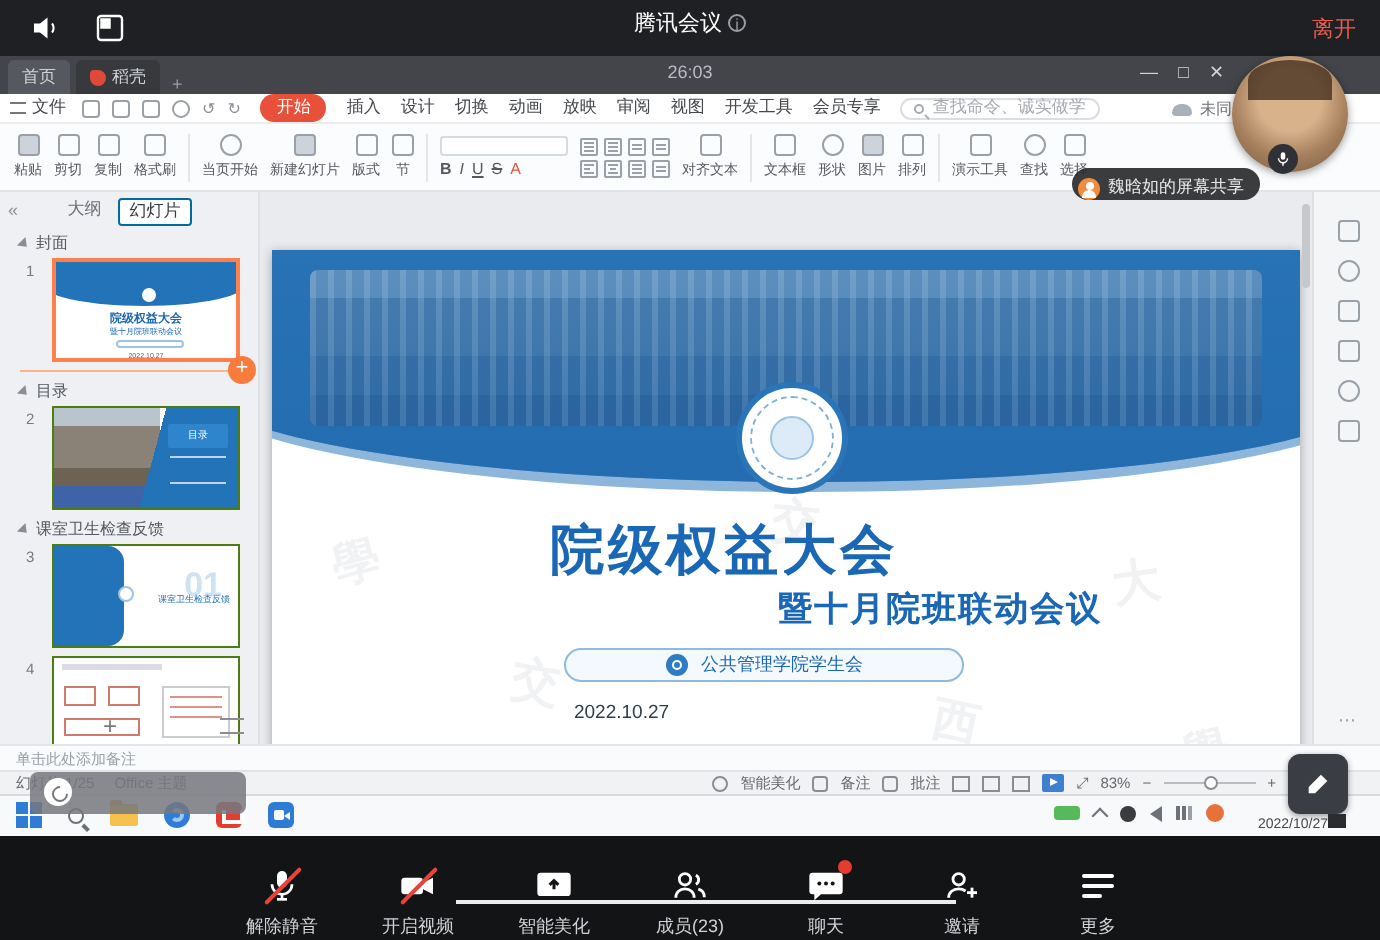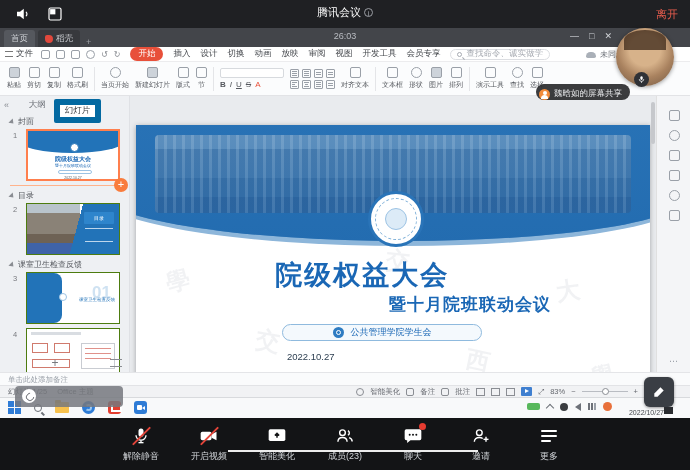--- a/index.html
+++ b/index.html
@@ -56,21 +56,21 @@
   .align-cluster { display:flex; flex-direction:column; gap:2px; padding:0 3px; }
   .align-row { display:flex; gap:3px; }
   .align-box { width:9px; height:9px; border:1px solid #9aa0a8; border-radius:1px; display:flex; flex-direction:column; justify-content:center; gap:1px; padding:1px; }
   .align-box i { display:block; height:1px; background:#9aa0a8; }
 
   
   .workspace { position:absolute; top:68px; left:0; width:690px; height:276px; background:#e9ebee; }
   .sidebar { position:absolute; top:0; left:0; width:130px; height:276px; background:#eef0f3; border-right:1px solid #dfe1e5; overflow:hidden; }
   .side-collapse { position:absolute; left:4px; top:4px; color:#8a8d93; font-size:9px; }
   .side-tabs { position:absolute; top:3px; left:0; width:130px; display:flex; justify-content:center; gap:8px; font-size:8.5px; color:#6d7178; }
-  .side-tab.active { background:#fff; border:6px solid #0369a1; padding:0 5px; border-radius:2px; color:#3a3c40; }
+  .side-tab.active { background:#fff; border:1px solid #0369a1; padding:0 5px; border-radius:2px; color:#3a3c40; }
   .section-title { display:flex; align-items:center; gap:4px; font-size:8px; color:#55585e; margin:4px 0 2px 10px; }
   .tri { width:0; height:0; border-left:4px solid #8a8d93; border-top:3px solid transparent; border-bottom:3px solid transparent; transform:rotate(45deg); }
   .thumb-row { position:relative; margin-left:26px; width:94px; }
   .thumb-num { position:absolute; left:-13px; top:2px; font-size:7.5px; color:#77797e; }
   .thumb { width:94px; height:52px; background:#fff; border:1px solid #4d7c0f; position:relative; overflow:hidden; }
   .thumb.selected { border:2px solid #ff7f4d; }
   .insert-line { position:relative; margin:4px 4px 2px 10px; height:1px; background:#ffb38c; }
   .insert-plus { position:absolute; right:-2px; top:-7px; width:14px; height:14px; border-radius:50%; background:#f97c3d; color:#fff; font-size:11px; line-height:13px; text-align:center; }
   .side-bottom { position:absolute; bottom:2px; left:0; width:130px; display:flex; align-items:center; }
   .side-add { flex:1; text-align:center; color:#77797e; font-size:12px; }
@@ -162,21 +162,21 @@
   .tray { position:absolute; right:78px; top:4px; display:flex; gap:7px; align-items:center; }
   .tr-batt { width:13px; height:7px; border-radius:2px; background:#58b85c; }
   .tr-chev { width:6px; height:6px; border-left:1.5px solid #6d7178; border-top:1.5px solid #6d7178; transform:rotate(45deg); margin-top:2px; }
   .tr-dot { width:8px; height:8px; border-radius:50%; background:#3a3c40; }
   .tr-spk { width:0; height:0; border-top:4px solid transparent; border-bottom:4px solid transparent; border-right:6px solid #6d7178; }
   .tr-net { width:8px; height:7px; background:linear-gradient(90deg,#6d7178 0 2px,transparent 2px 3px,#6d7178 3px 5px,transparent 5px 6px,#9aa0a8 6px 8px); }
   .tr-ff { width:9px; height:9px; border-radius:50%; background:#e8703a; }
   .tk-clock { position:absolute; right:26px; top:2px; text-align:right; font-size:7px; color:#45484d; line-height:8.5px; }
 
   
-  .meet-toolbar { position:absolute; top:418px; left:0; width:690px; height:52px; background:#131416; display:flex; justify-content:center; align-items:center; gap:24px; z-index:30; }
+  .meet-toolbar { position:absolute; top:418px; left:0; width:690px; height:52px; background:#131416; display:flex; justify-content:center; align-items:flex-end; gap:24px; z-index:30; }
   .mt-item { display:flex; flex-direction:column; align-items:center; gap:3px; cursor:pointer; position:relative; width:44px; }
   .mt-ico { width:22px; height:22px; position:relative; display:flex; align-items:center; justify-content:center; }
   .mt-lbl { font-size:9px; color:#cfd2d6; white-space:nowrap; }
   .slash { position:absolute; left:-1px; top:10px; width:25px; height:2px; background:#e3453a; transform:rotate(-45deg); border-radius:1px; }
   .badge { position:absolute; top:-2px; right:-2px; width:7px; height:7px; border-radius:50%; background:#e63b30; }
   .more-bars { display:flex; flex-direction:column; gap:3px; align-items:flex-start; }
   .more-bars i { display:block; height:2px; background:#fff; border-radius:1px; }
   .share-underline { position:absolute; top:450px; left:228px; width:250px; height:2px; background:rgba(255,255,255,.92); z-index:31; }
 
   

